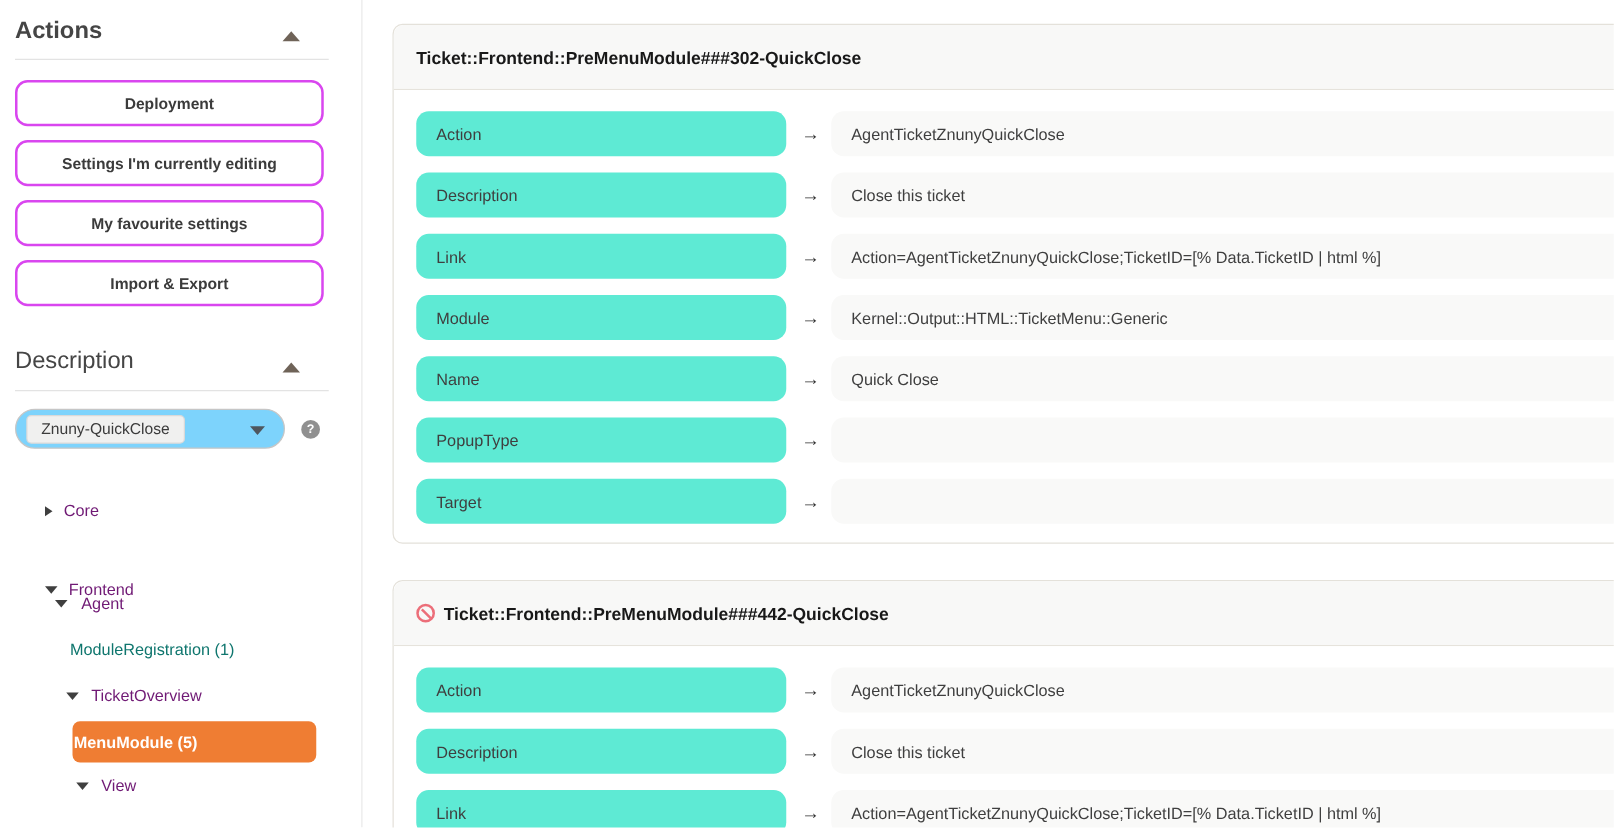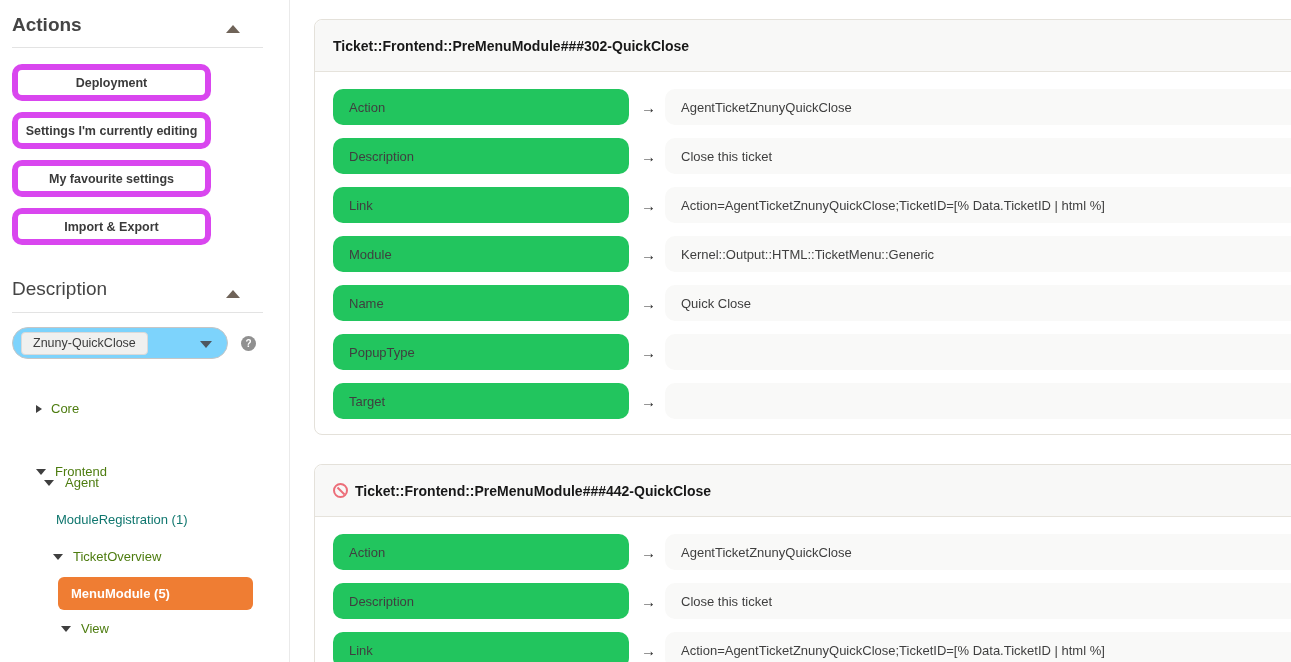--- a/index.html
+++ b/index.html
@@ -9,64 +9,64 @@
     font-family:"Liberation Sans", sans-serif; color:#3f3f3f;
   }
 
   
   #sidebar { position:absolute; left:0; top:0; width:289px; height:662px; background:#fff; }
   .section-title { position:absolute; left:12px; font-size:19px; color:#454545; }
   .collapse-toggle { position:absolute; left:226px; width:0; height:0;
     border-left:7px solid transparent; border-right:7px solid transparent;
     border-bottom:8px solid #6f6358; cursor:pointer; }
   .side-hr { position:absolute; left:12px; width:251px; height:1px; background:#e3e3e3; }
-  .side-btn { position:absolute; left:12px; width:199px; height:37px; background:#fff;
-    border:6px solid #d946ef; border-radius:10px; font-family:"Liberation Sans",sans-serif;
+  .side-btn { position:absolute; left:12px; width:247px; height:37px; background:#fff;
+    border:2px solid #d946ef; border-radius:10px; font-family:"Liberation Sans",sans-serif;
     font-size:12.5px; font-weight:bold; color:#3b3b3b; cursor:pointer; }
 
   .nav-dropdown { position:absolute; left:12px; top:327px; width:216px; height:32px;
     border:1px solid #c6c6c6; border-radius:16px; background:#7dd3fc; cursor:pointer; }
   .nav-dropdown .tag { position:absolute; left:8px; top:4px; height:23px; line-height:21px;
     padding:0 11px; background:#f0f0ef; border:1px solid #d9d9d9; border-radius:4px;
     font-size:12.5px; color:#3b3b3b; white-space:nowrap; }
   .caret-down { position:absolute; right:15px; top:13px; width:0; height:0;
     border-left:6px solid transparent; border-right:6px solid transparent;
     border-top:7px solid #4e565e; }
   .help-circle { position:absolute; left:241px; top:336px; width:15px; height:15px;
     border-radius:50%; background:#909090; color:#fff; font-size:10px; font-weight:bold;
     display:flex; align-items:center; justify-content:center; cursor:pointer; }
 
   .tree-item { position:absolute; display:flex; align-items:center; font-size:13px;
-    color:#4d7c0f; cursor:pointer; white-space:nowrap; }
+    color:#701a75; cursor:pointer; white-space:nowrap; }
   .tree-item .lbl { margin-left:9px; }
   .tri-open { width:0; height:0; border-left:5px solid transparent; border-right:5px solid transparent;
     border-top:6px solid #3f3f3f; }
   .tri-closed { width:0; height:0; border-top:4px solid transparent; border-bottom:4px solid transparent;
     border-left:6px solid #3f3f3f; }
   .tree-dark { color:#0f766e; }
   .tree-selected { position:absolute; left:58px; top:577px; width:195px; height:33px;
     background:#ef7d33; border-radius:6px; color:#fff; font-weight:bold; font-size:13px;
-    line-height:33px; padding-left:13px; cursor:pointer; }
+    line-height:33px; padding-left:1px; cursor:pointer; }
 
   #v-sep { position:absolute; left:289px; top:0; width:1px; height:662px; background:#eaeaea; }
 
   
   .card { position:absolute; left:314px; width:1060px; background:#fff;
     border:1px solid #e4e1da; border-radius:8px; }
   .card-header { height:52px; background:#f8f8f7; border-bottom:1px solid #e6e3dc;
     border-radius:8px 8px 0 0; display:flex; align-items:center; padding-left:18px; gap:7px; }
   .card-title { font-size:14px; font-weight:bold; color:#181818; }
   .ban-icon { position:relative; width:15px; height:15px; border:2px solid #ec6e79;
     border-radius:50%; flex:0 0 auto; }
   .ban-icon span { position:absolute; left:0.5px; top:4.5px; width:10px; height:2px;
     background:#ec6e79; transform:rotate(45deg); }
   .card-body { padding:17px 18px 15px 18px; }
   .setting-row { display:flex; align-items:center; margin-bottom:13px; }
   .setting-row:last-child { margin-bottom:0; }
-  .key-pill { width:296px; height:36px; background:#22c55e; border-radius:10px;
+  .key-pill { width:296px; height:36px; background:#5eead4; border-radius:10px;
     display:flex; align-items:center; padding-left:16px; font-size:13px; color:#3f3f3f; flex:0 0 auto; }
   .arrow { margin:0 9px 0 12px; width:15px; text-align:center; font-size:15px;
     font-weight:bold; color:#2e2e2e; flex:0 0 auto; }
   .val-pill { flex:1; height:36px; background:#f9f9f8; border-radius:10px;
     display:flex; align-items:center; padding-left:16px; font-size:13px; color:#3f3f3f;
     white-space:nowrap; overflow:hidden; }
 </style>
 </head>
 <body>
 

